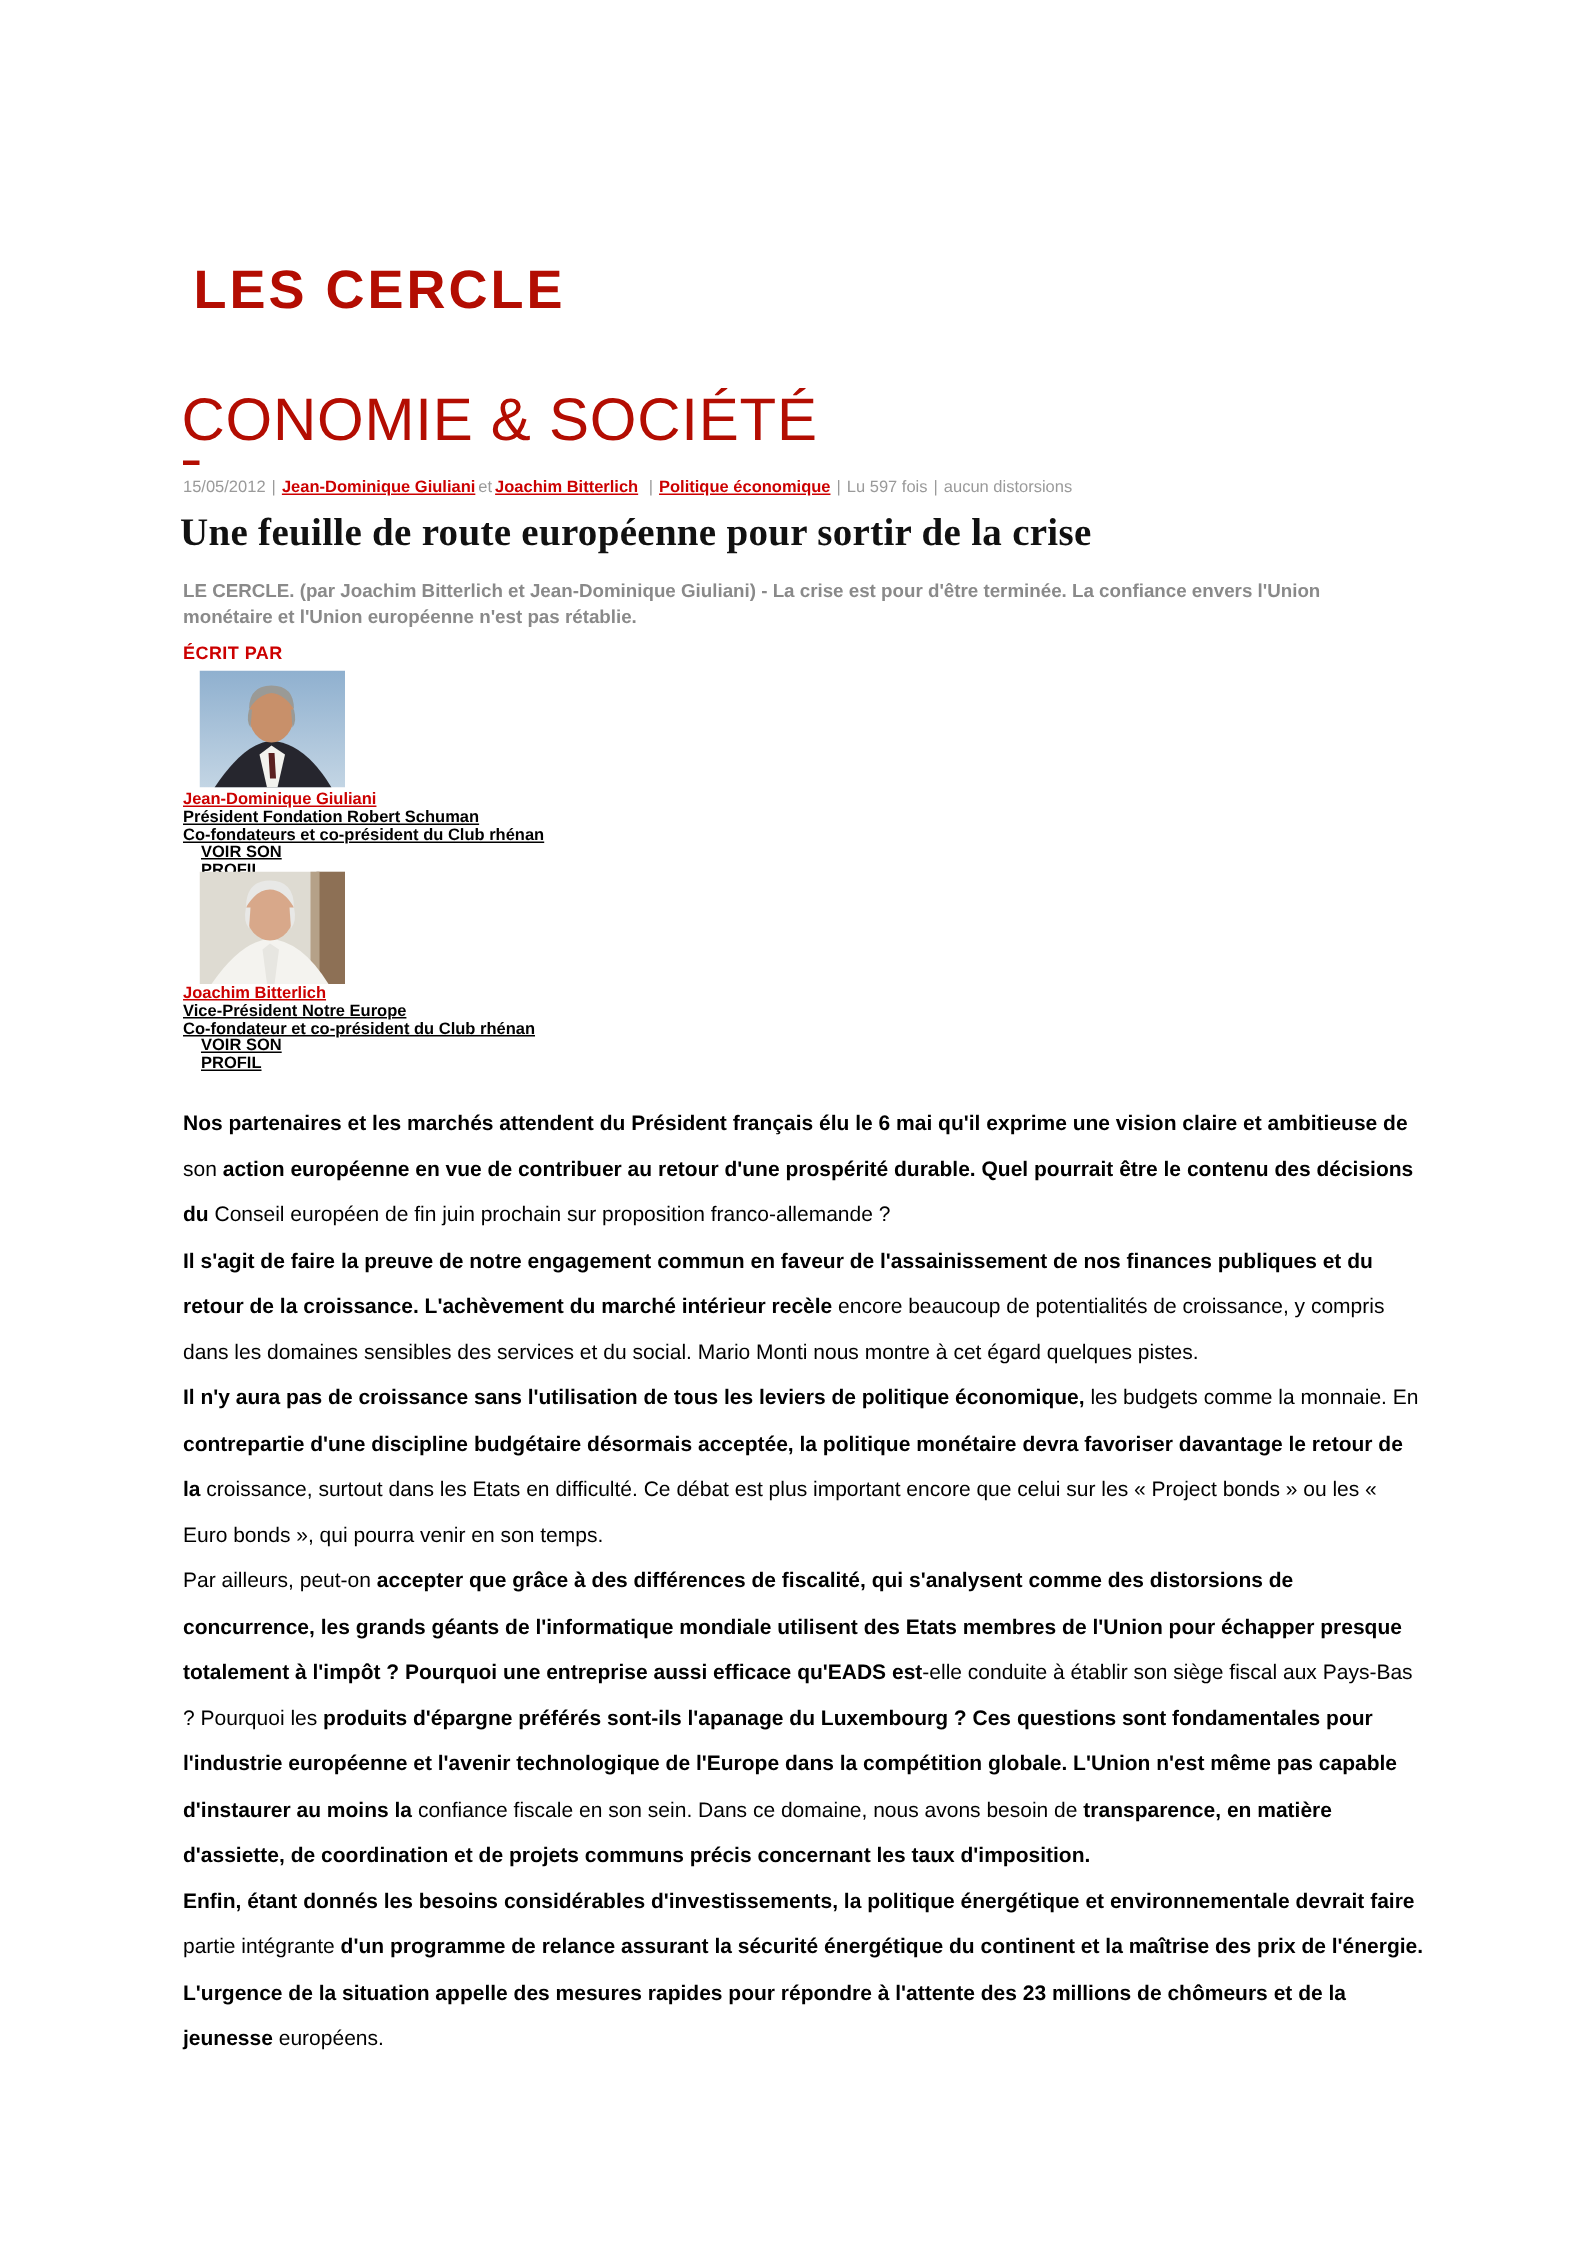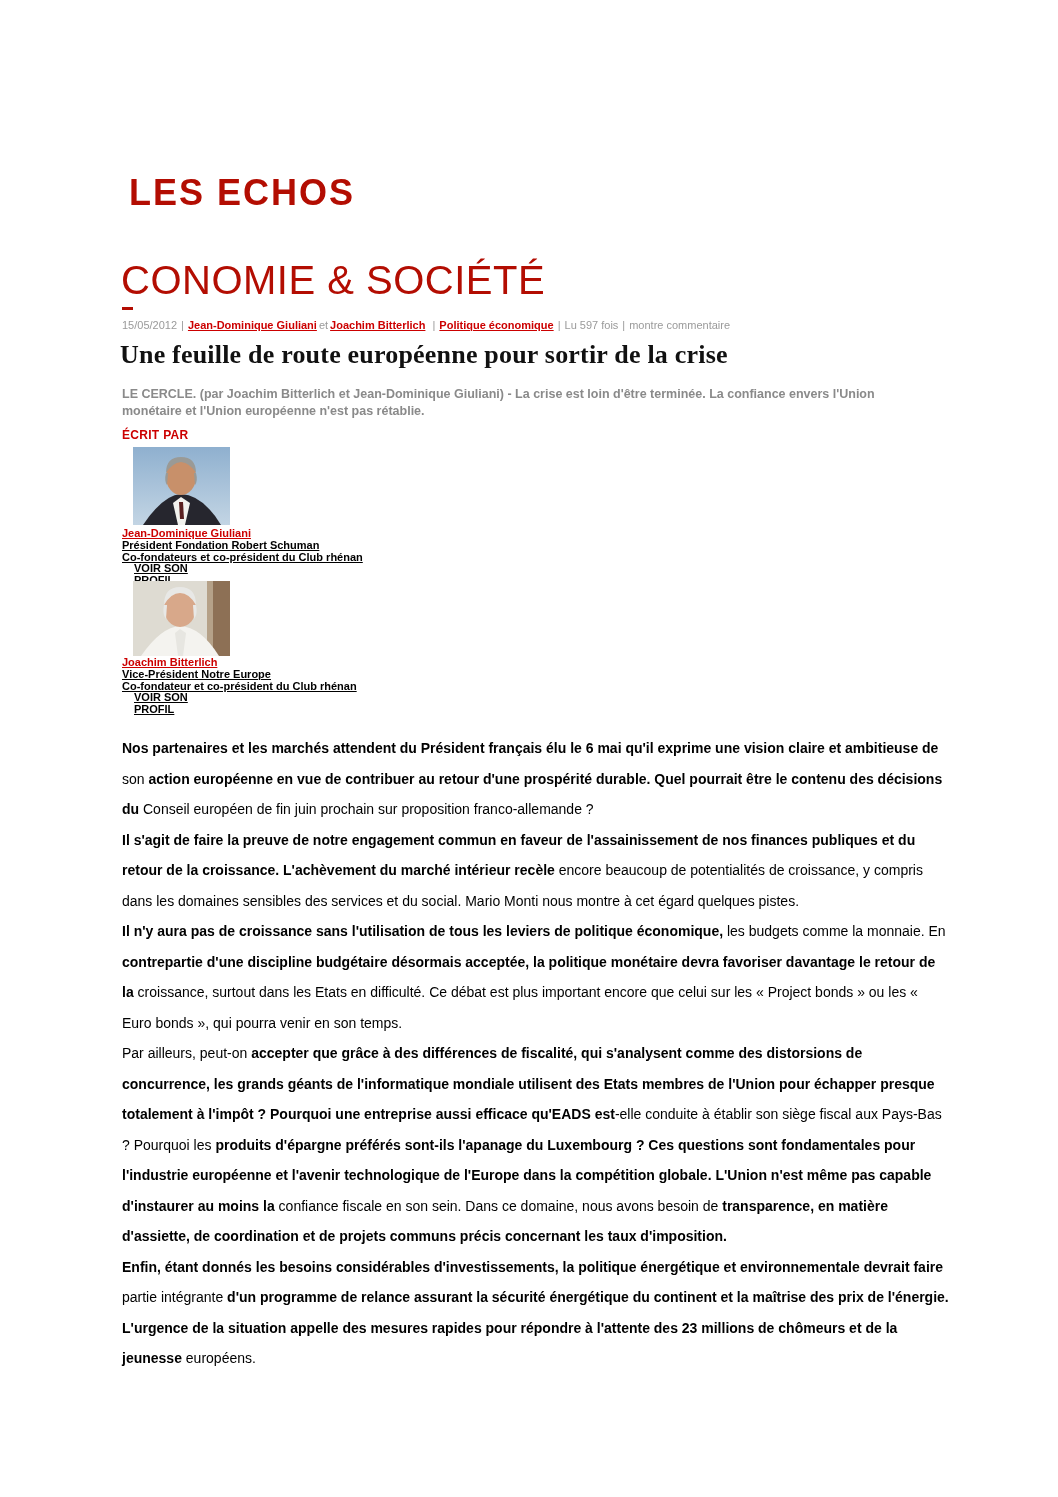--- a/index.html
+++ b/index.html
@@ -64,32 +64,32 @@
   .article-body{
     left:122px;top:733px;width:828px;
     font-size:14px;line-height:30.5px;color:#000;
   }
   .article-body p{margin:0;}
   .article-body .b{font-weight:bold;}
 </style>
 </head>
 <body>
 
-<div class="abs logo">LES ECHOS</div>
+<div class="abs logo">LES CERCLE</div>
 
 <div class="abs section-title">CONOMIE &amp; SOCIÉTÉ</div>
 <div class="abs accent-dash"></div>
 
 <div class="abs meta">
-  <span>15/05/2012</span><span class="sep">|</span><a>Jean-Dominique Giuliani</a><span class="joiner">et</span><a>Joachim Bitterlich</a> <span class="sep">|</span><a>Politique économique</a><span class="sep">|</span><span>Lu 597 fois</span><span class="sep">|</span><span>montre commentaire</span>
+  <span>15/05/2012</span><span class="sep">|</span><a>Jean-Dominique Giuliani</a><span class="joiner">et</span><a>Joachim Bitterlich</a> <span class="sep">|</span><a>Politique économique</a><span class="sep">|</span><span>Lu 597 fois</span><span class="sep">|</span><span>aucun distorsions</span>
 </div>
 
 <h1 class="abs headline" style="margin:0">Une feuille de route européenne pour sortir de la crise</h1>
 
-<div class="abs lead">LE CERCLE. (par Joachim Bitterlich et Jean-Dominique Giuliani) - La crise est loin d'être terminée. La confiance envers l'Union monétaire et l'Union européenne n'est pas rétablie.</div>
+<div class="abs lead">LE CERCLE. (par Joachim Bitterlich et Jean-Dominique Giuliani) - La crise est pour d'être terminée. La confiance envers l'Union monétaire et l'Union européenne n'est pas rétablie.</div>
 
 <div class="abs written-by">ÉCRIT PAR</div>
 
 <svg class="abs photo photo-1" width="97" height="78" viewBox="0 0 97 78">
   <defs>
     <linearGradient id="bg1" x1="0" y1="0" x2="0" y2="1">
       <stop offset="0" stop-color="#8fb0cf"></stop>
         <stop offset="1" stop-color="#c3d5e4"></stop>
     </linearGradient>
   </defs>

